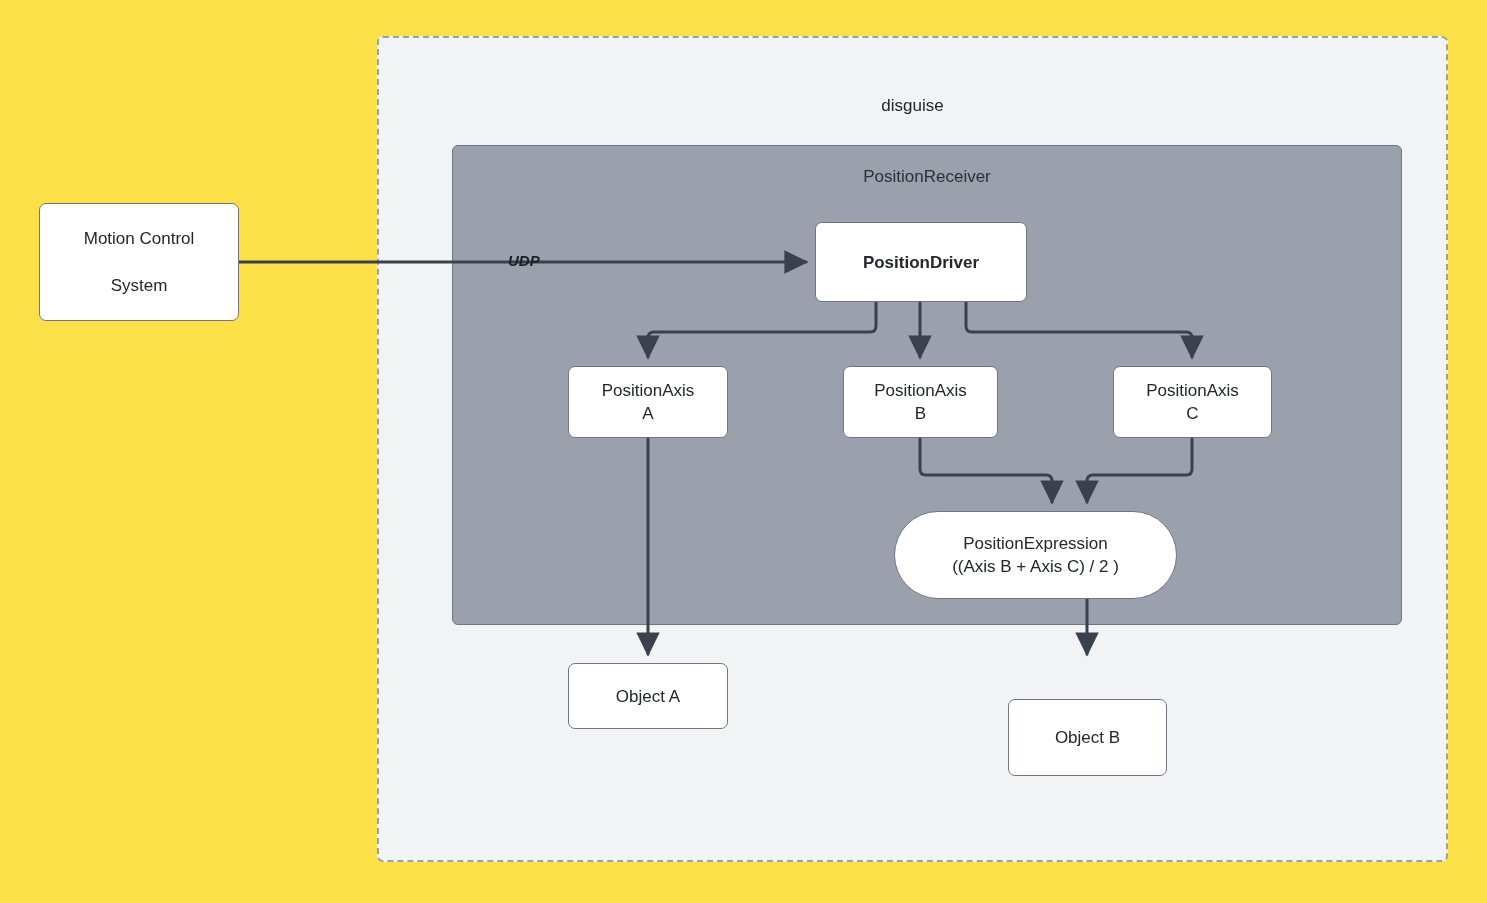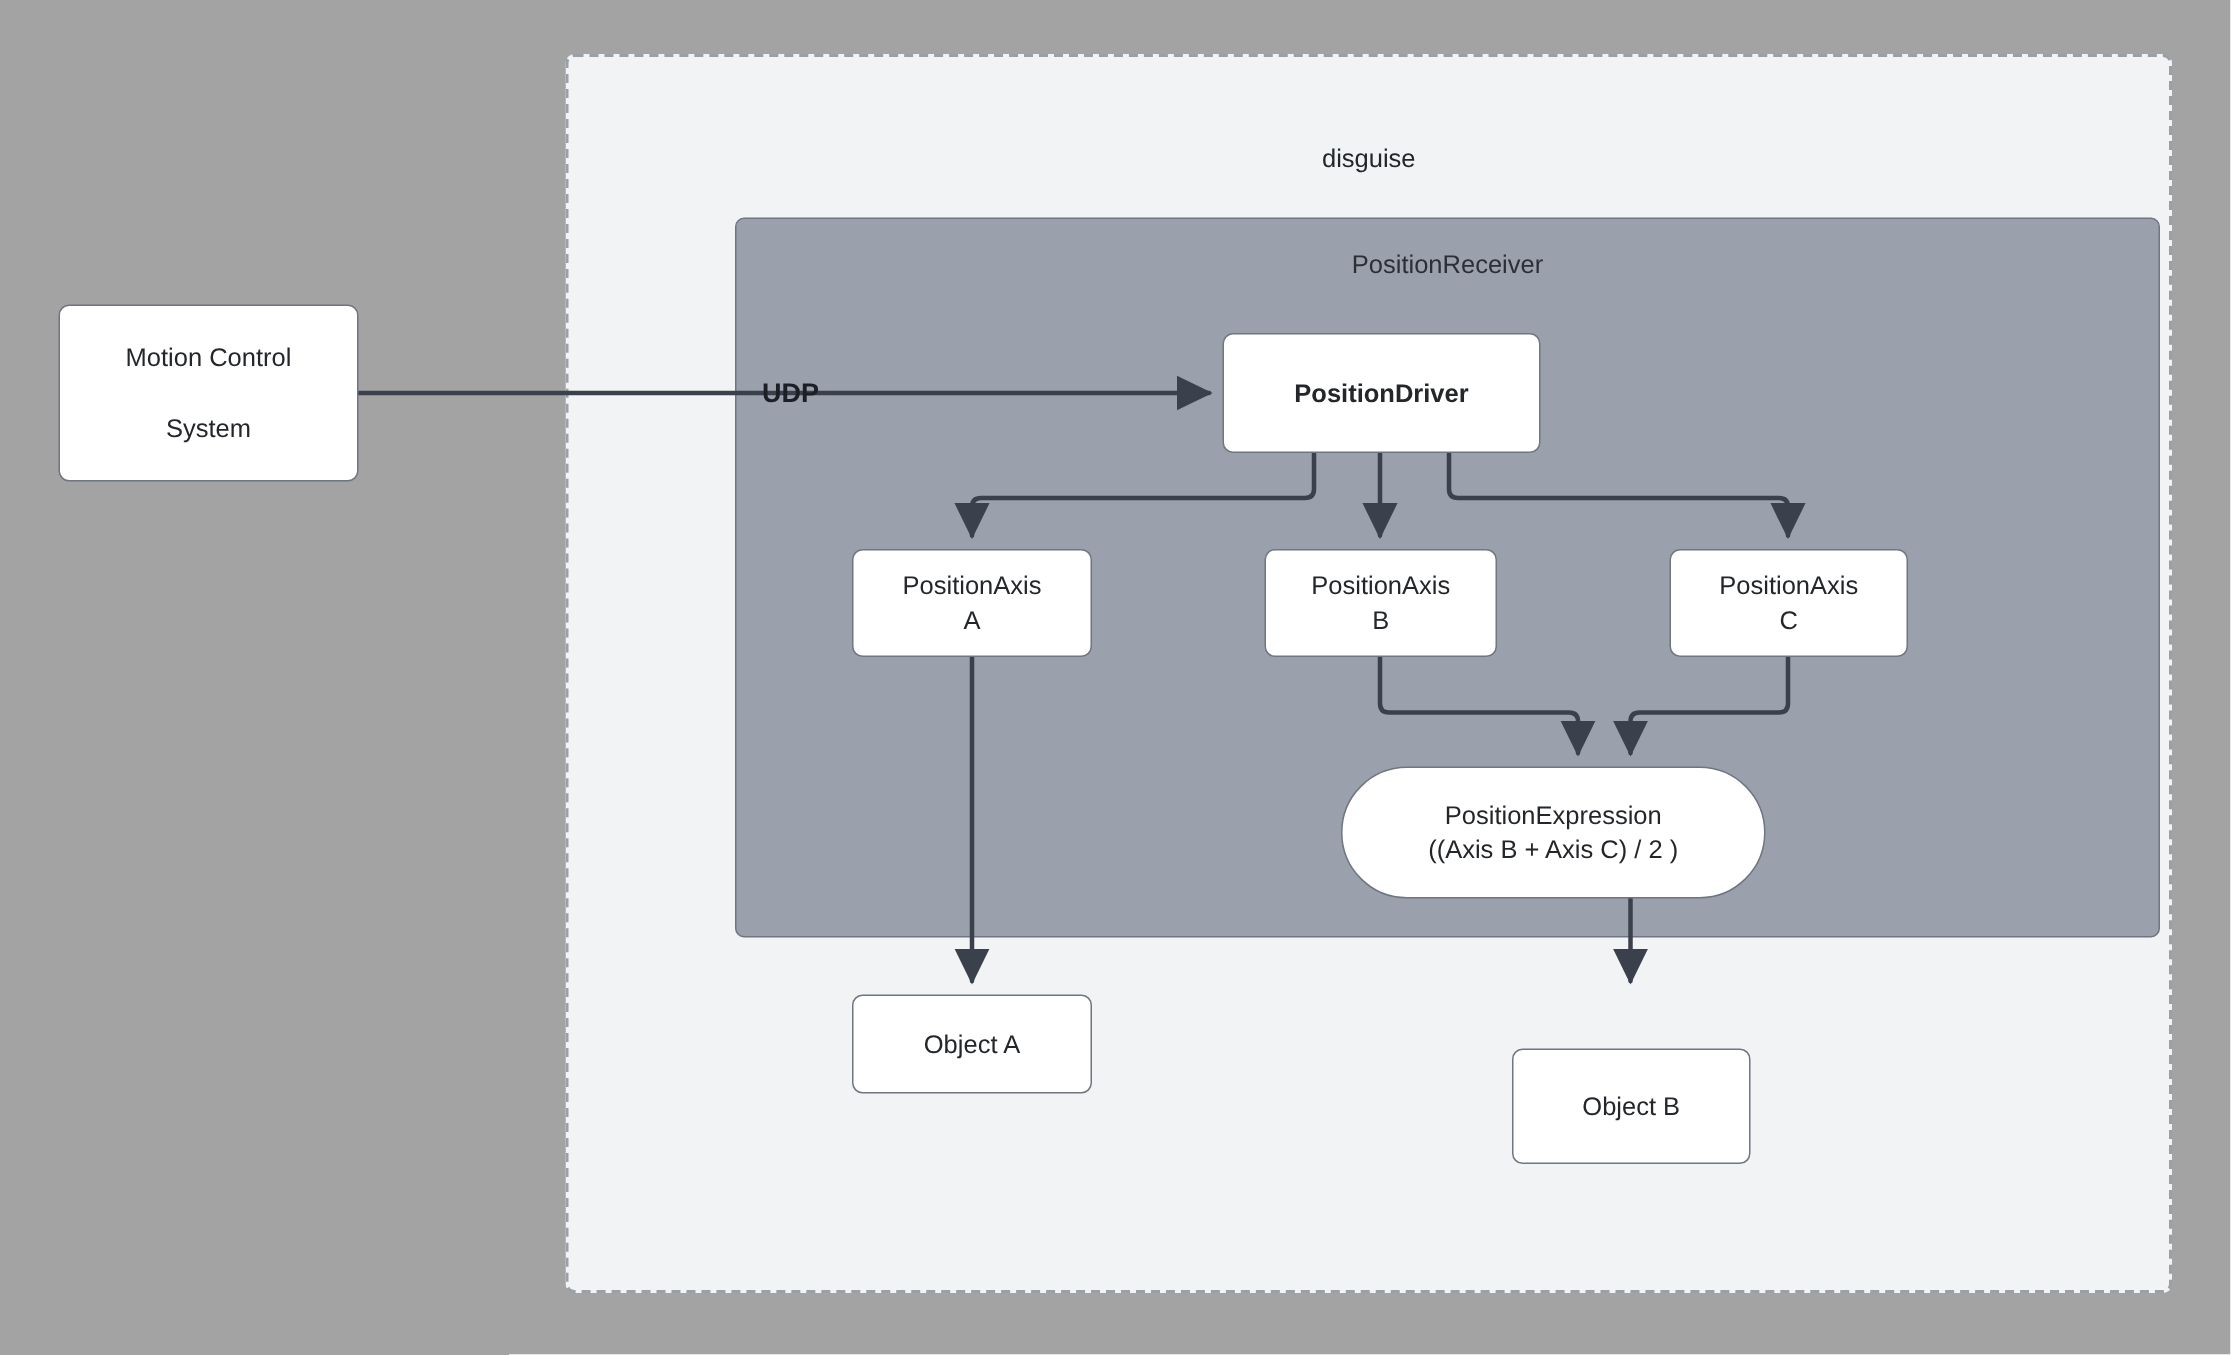--- a/index.html
+++ b/index.html
@@ -8,21 +8,21 @@
     background: #ffffff;
   }
   body {
     font-family: "Liberation Sans", sans-serif;
     -webkit-font-smoothing: antialiased;
   }
   #canvas {
     position: relative;
     width: 1487px;
     height: 903px;
-    background: #a3a3a3;
+    background: #fde047;
     overflow: hidden;
   }
   #edges {
     position: absolute;
     left: 0;
     top: 0;
     width: 1487px;
     height: 903px;
     pointer-events: none;
   }
@@ -42,21 +42,20 @@
   .container-receiver {
     position: absolute;
     left: 452px;
     top: 145px;
     width: 950px;
     height: 480px;
     background: #9aa1ac;
     border: 1px solid #6f7681;
     border-radius: 6px;
     box-sizing: border-box;
-    margin-left: 38px;
   }
   .container-title {
     position: absolute;
     left: 0;
     right: 0;
     text-align: center;
     color: #23262b;
     font-size: 17px;
     line-height: 20px;
   }
@@ -90,26 +89,27 @@
   .n-axis-a   { left: 568px;  top: 366px; width: 160px; height: 72px;  }
   .n-axis-b   { left: 843px;  top: 366px; width: 155px; height: 72px;  }
   .n-axis-c   { left: 1113px; top: 366px; width: 159px; height: 72px;  }
   .n-expr     { left: 894px;  top: 511px; width: 283px; height: 88px;  }
   .n-object-a { left: 568px;  top: 663px; width: 160px; height: 66px;  }
   .n-object-b { left: 1008px; top: 699px; width: 159px; height: 77px;  }
 
   
   .edge-label {
     position: absolute;
-    font-size: 18px;
+    font-size: 15px;
     font-weight: bold;
     color: #1c2026;
     background: transparent;
     white-space: nowrap;
     z-index: 4;
+    font-style: italic;
   }
   .lbl-udp { left: 508px; top: 252px; }
 </style>
 </head>
 <body>
 
 <div id="canvas">
 
   <div class="container-disguise">
     <div class="container-title">disguise</div>

